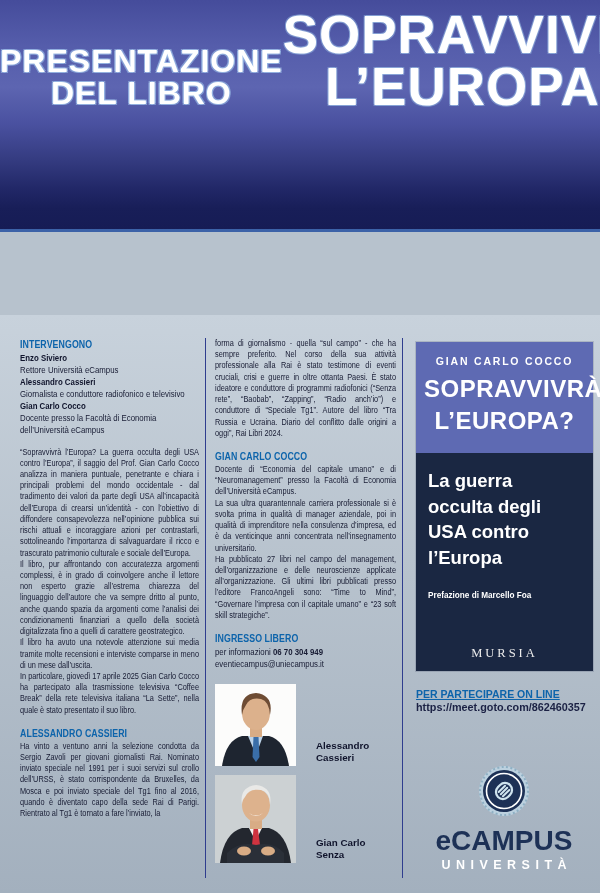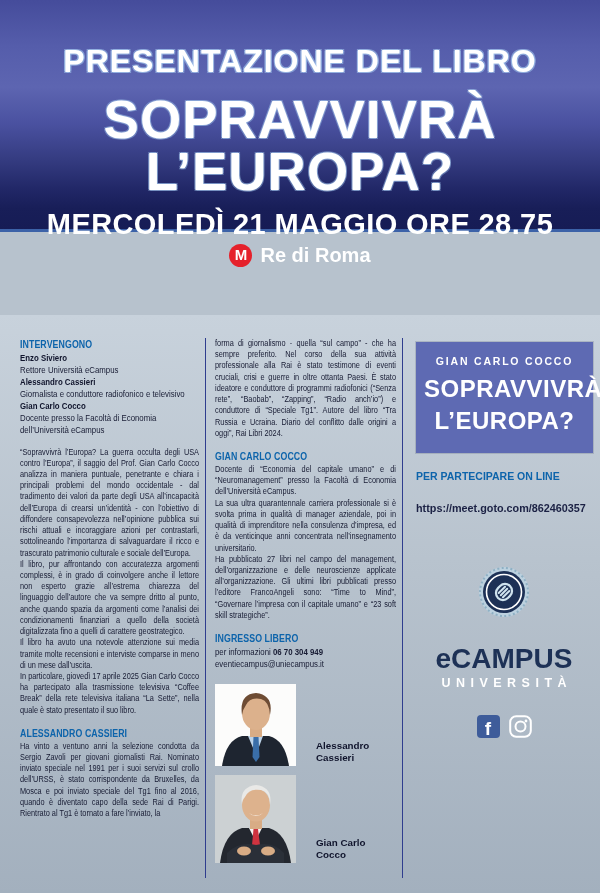--- a/index.html
+++ b/index.html
@@ -4,21 +4,21 @@
 <style>
   * { margin:0; padding:0; box-sizing:border-box; }
   body { font-family:"Liberation Sans", sans-serif; background:#666; }
   .page { position:relative; width:600px; height:893px; margin:0 auto; overflow:hidden; background:#b7c2cd; }
 
   
   .hero {
     position:relative; height:232px; text-align:center; color:#fff;
     background:linear-gradient(180deg,#454c9b 0%,#555dab 20%,#5d65b1 38%,#4a51a0 54%,#343b80 70%,#222868 82%,#181e58 91%,#161c55 100%);
     border-bottom:3px solid #3c62a8;
-    display:flex; flex-direction:column; align-items:center;
+    display:flex; flex-direction:row; align-items:flex-start;
   }
   .kicker { margin-top:45px; font-size:32px; line-height:1.0; font-weight:700; letter-spacing:1px;
     text-shadow:-1.2px -1.2px 0 rgba(158,192,233,.6),1.2px -1.2px 0 rgba(158,192,233,.6),-1.2px 1.2px 0 rgba(158,192,233,.6),1.2px 1.2px 0 rgba(158,192,233,.6); }
   .dots { width:512px; height:7px; margin-top:8px;
     background-image:radial-gradient(circle, #2aa7df 2.6px, rgba(0,0,0,0) 3px);
     background-size:12.6px 7px; background-position:center; }
   .dots.d2 { margin-top:5px; }
   .big-title { margin-top:9px; font-size:53px; line-height:0.99; font-weight:800; letter-spacing:1px;
     text-shadow:-1px -1px 0 rgba(158,192,233,.45),1px -1px 0 rgba(158,192,233,.45),-1px 1px 0 rgba(158,192,233,.45),1px 1px 0 rgba(158,192,233,.45); }
   .byline { margin-top:4px; font-size:35px; line-height:1.02; font-weight:700; color:#cbe3f2; letter-spacing:2px; }
@@ -59,26 +59,26 @@
   .book { width:177px; margin-top:4px; box-shadow:0 0 0 1px rgba(20,30,60,.15); }
   .book-top { background:#5e6ab3; text-align:center; padding:13px 8px 17px; }
   .book-author { color:#fff; font-size:10.5px; font-weight:700; letter-spacing:1.8px; }
   .book-title { color:#fff; font-size:24px; font-weight:800; line-height:1.32; margin-top:6px; letter-spacing:0.5px; }
   .book-bottom { background:#1a2742; padding:15px 12px 10px; }
   .book-sub { color:#fff; font-size:18.5px; font-weight:700; line-height:1.38; }
   .book-preface { color:#fff; font-size:8.2px; font-weight:700; margin-top:21px; }
   .book-publisher { color:#ececec; font-family:"Liberation Serif", serif; font-size:12.5px; letter-spacing:3px; text-align:center; margin-top:46px; }
 
   .participate { margin-top:17px; }
-  .participate-heading { font-size:10.5px; font-weight:700; color:#0d64ab; }
-  .participate-url { font-size:10.8px; font-weight:700; color:#1b2144; margin-top:20px; }
+  .participate-heading { font-size:10.5px; font-weight:700; color:#0d64ab;text-decoration:underline; }
+  .participate-url { font-size:10.8px; font-weight:700; color:#1b2144; margin-top:1px; }
 
   
   .logo-block { margin-top:52px; text-align:center; }
-  .logo-word { font-size:28px; font-weight:800; color:#1d3156; line-height:1; margin-top:23px; }
+  .logo-word { font-size:28px; font-weight:800; color:#1d3156; line-height:1; margin-top:6px; }
   .logo-sub { font-size:12.5px; font-weight:700; color:#fff; letter-spacing:5.5px; margin-top:3px; text-indent:5.5px; }
   .social-row { display:flex; justify-content:center; gap:9px; margin-top:25px; }
   .fb-icon { width:23px; height:23px; border-radius:4px; background:#3e5c9a; color:#fff;
     display:flex; align-items:flex-end; justify-content:center; font-size:19px; font-weight:700; line-height:0.95; overflow:hidden; cursor:pointer; }
   .ig-icon { cursor:pointer; }
 </style>
 </head>
 <body>
 
 <div class="page">
@@ -167,36 +167,44 @@
             <ellipse cx="29" cy="76" rx="7" ry="4.5" fill="#d8ac85"></ellipse>
             <ellipse cx="53" cy="76" rx="7" ry="4.5" fill="#d8ac85"></ellipse>
             <rect x="35" y="42" width="12" height="12" fill="#d8ac85"></rect>
             <ellipse cx="41" cy="30" rx="14" ry="16.5" fill="#ddb28d"></ellipse>
             <path d="M34 38 Q41 43 48 38 Q45 41 41 41 Q37 41 34 38 Z" fill="#ffffff"></path>
             <path d="M27 30 Q24 12 41 10 Q58 12 55 30 Q55 17 46 15 Q34 13 30 22 Q27 25 27 30 Z" fill="#e9e9e7"></path>
           </svg>
         </span>
         <div class="photo-caption">
           <div>Gian Carlo</div>
-          <div>Cocco</div>
+          <div>Senza</div>
         </div>
       </div>
     </div>
 
     <div class="divider"></div>
 
     <div class="col col-right">
 
       <div class="book">
         <div class="book-top">
           <div class="book-author">GIAN CARLO COCCO</div>
           <div class="book-title">
             <div>SOPRAVVIVRÀ</div>
             <div>L’EUROPA?</div>
           </div>
+        </div>
+        <div class="book-bottom">
+          <div class="book-sub">
+            <div>La guerra occulta degli</div>
+            <div>USA contro l’Europa</div>
+          </div>
+          <div class="book-preface">Prefazione di Marcello Foa</div>
+          <div class="book-publisher">MURSIA</div>
         </div>
       </div>
 
       <div class="participate">
         <div class="participate-heading">PER PARTECIPARE ON LINE</div>
         <div class="participate-url">https://meet.goto.com/862460357</div>
       </div>
 
       <div class="logo-block">
         <svg width="52" height="52" viewBox="0 0 52 52">

